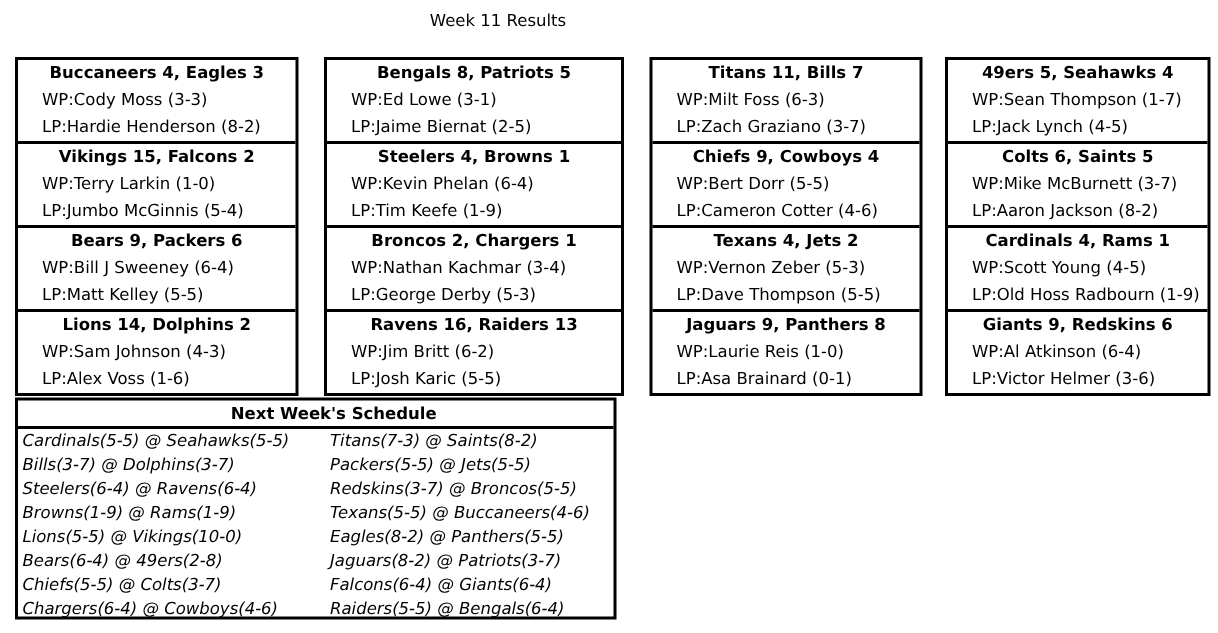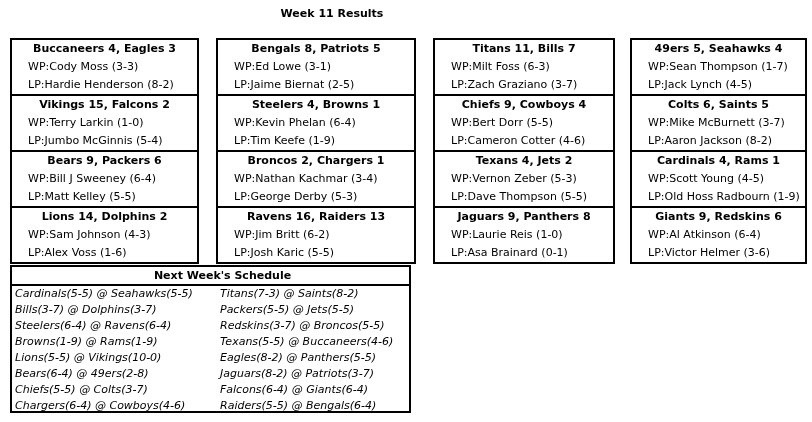--- a/index.html
+++ b/index.html
@@ -1,19 +1,19 @@
 <!DOCTYPE html>
 <html><head>
 <meta charset="utf-8">
 <style>
   html, body { margin:0; padding:0; background:#ffffff; }
   body { width:812px; height:422px; position:relative; overflow:hidden;
          font-family:"DejaVu Sans", sans-serif; font-size:11px; color:#000; }
   .title { position:absolute; left:0; width:664px; top:7px; text-align:center;
-           font-weight:bold; font-size:11px; }
+           font-weight:normal; font-size:11px; }
   .col { position:absolute; top:38px; border:2px solid #000; box-sizing:border-box; background:#fff; }
   .game { border-top:2px solid #000; }
   .game:first-child { border-top:none; }
   .row { height:18px; line-height:18px; padding-left:16px; white-space:nowrap; overflow:hidden; }
   .row.head { text-align:center; font-weight:bold; padding-left:0; }
   .sched { position:absolute; left:10px; top:265px; width:401px; height:148px;
            border:2px solid #000; box-sizing:border-box; }
   .sched .head { height:17px; line-height:17px; text-align:center; font-weight:bold;
                  border-bottom:2px solid #000;padding-left:24px; }
   .sched .grid { display:grid; grid-template-columns:205px 190px; }

